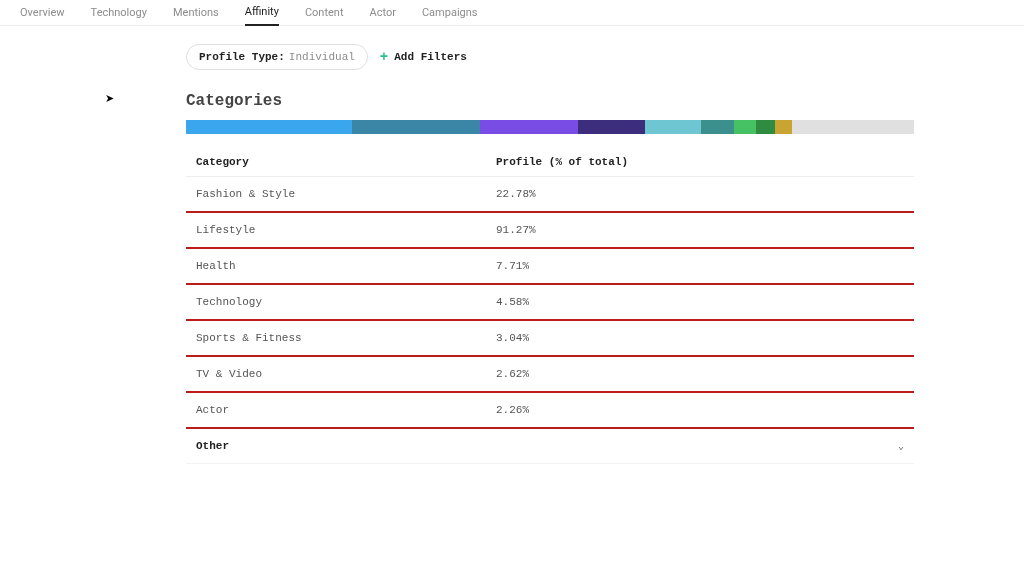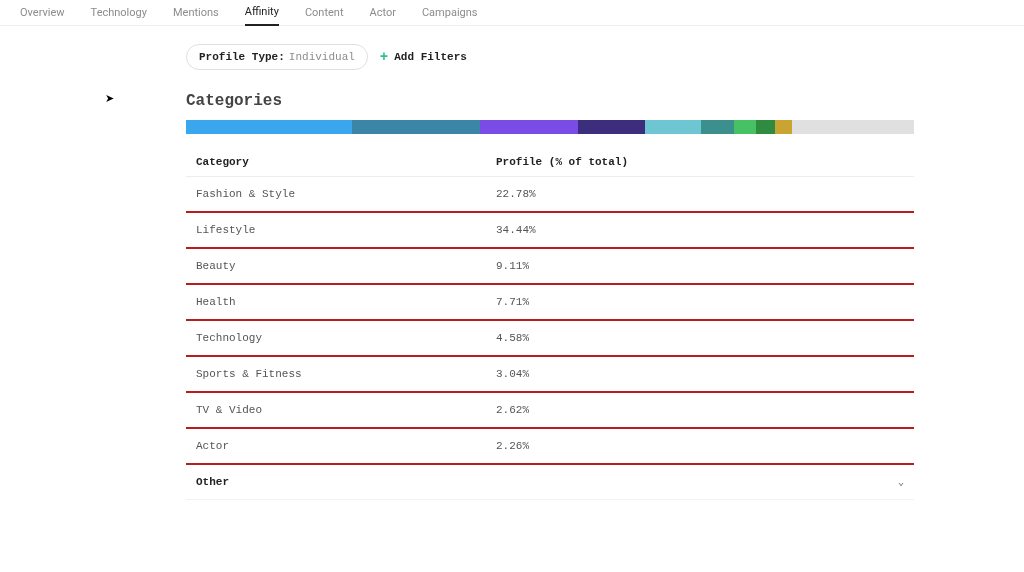--- a/index.html
+++ b/index.html
@@ -185,25 +185,21 @@
         <th>Profile (% of total)</th>
       </tr>
     </thead>
     <tbody>
         <tr>
           <td>Fashion &amp; Style</td>
           <td>22.78%</td>
         </tr>
         <tr>
           <td>Lifestyle</td>
-          <td>34.44%</td>
-        </tr>
-        <tr>
-          <td>Beauty</td>
-          <td>9.11%</td>
+          <td>91.27%</td>
         </tr>
         <tr>
           <td>Health</td>
           <td>7.71%</td>
         </tr>
         <tr>
           <td>Technology</td>
           <td>4.58%</td>
         </tr>
         <tr>

